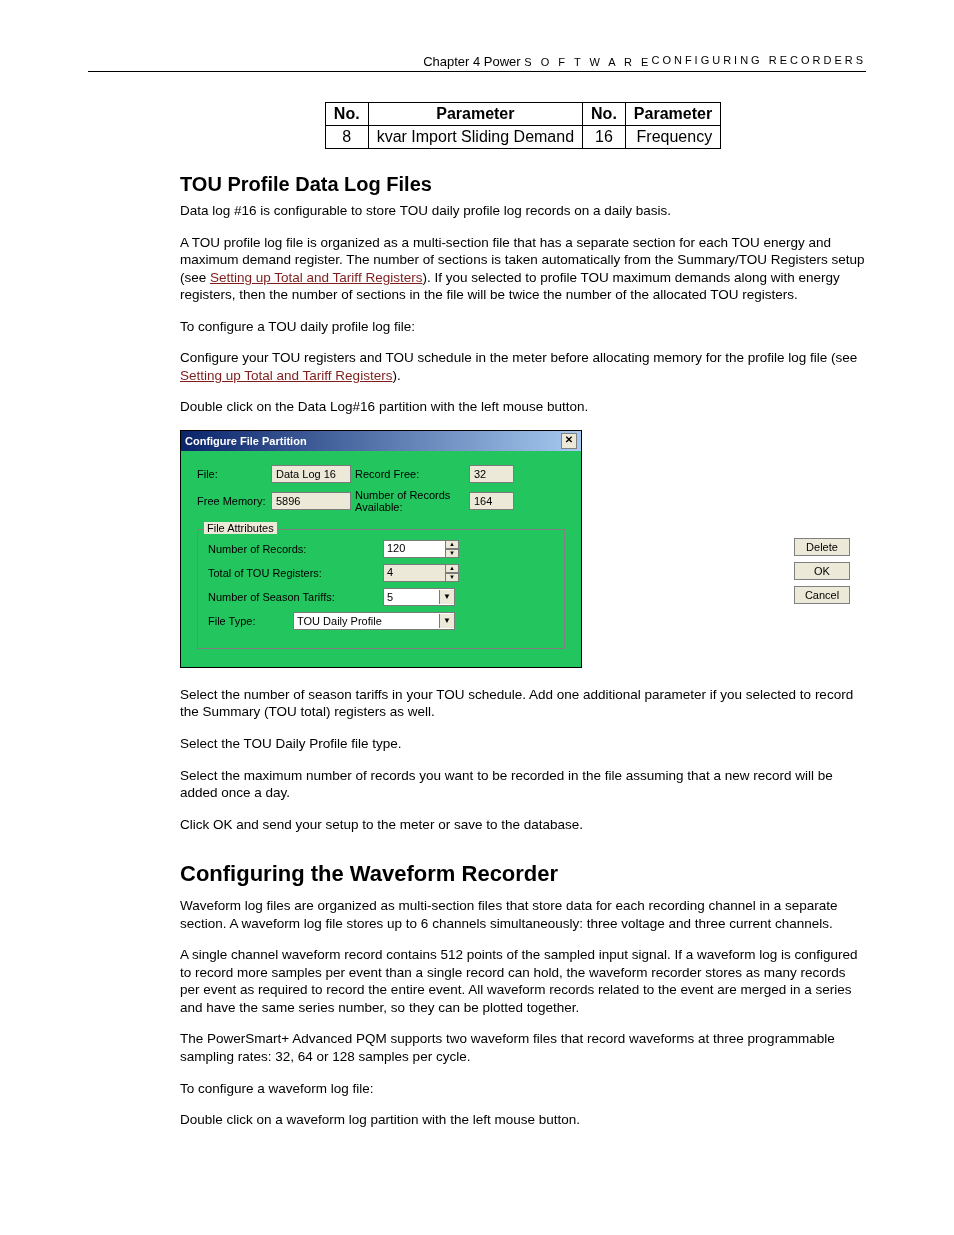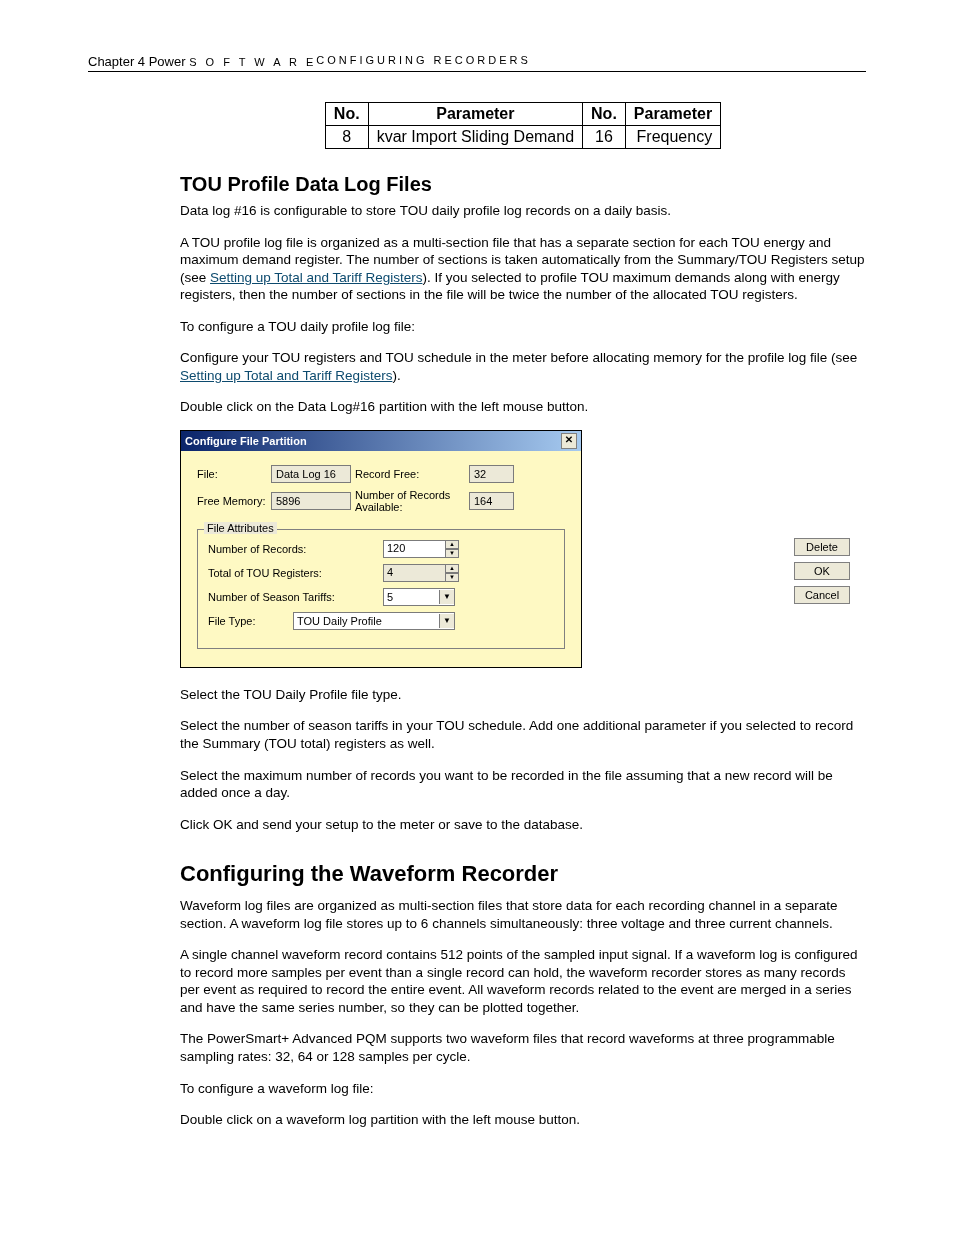--- a/index.html
+++ b/index.html
@@ -10,21 +10,21 @@
     color: #000;
     background: #fff;
     width: 954px;
   }
   .page {
     padding: 54px 88px 40px 88px;
     box-sizing: border-box;
   }
   .header-row {
     display: flex;
-    justify-content: flex-start;
+    justify-content: flex-end;
     border-bottom: 1px solid #000;
     padding-bottom: 2px;
     margin-bottom: 30px;
     font-size: 13px;
   }
   .header-left { }
   .header-right {
     letter-spacing: 3px;
     font-size: 11px;
   }
@@ -59,27 +59,27 @@
   }
   h2 {
     font-size: 22px;
     margin: 28px 0 10px 0;
   }
   p {
     margin: 0 0 14px 0;
     line-height: 1.3;
   }
   a.link {
-    color: #0c4a6e;
+    color: #7f1d1d;
     text-decoration: underline;
   }
   .dialog {
     width: 400px;
     border: 1px solid #000;
-    background: #fef9c3;
+    background: #22c55e;
     font-family: Tahoma, sans-serif;
     font-size: 11px;
     margin-bottom: 18px;
   }
   .titlebar {
     background: linear-gradient(to right, #0a246a, #a6caf0);
     color: #fff;
     font-weight: bold;
     padding: 2px 4px;
     font-size: 11px;
@@ -312,22 +312,22 @@
           </div>
         </div>
       </div>
       <div class="btn-col">
         <div class="win-btn">Delete</div>
         <div class="win-btn">OK</div>
         <div class="win-btn">Cancel</div>
       </div>
     </div>
 
+    <p>Select the number of season tariffs in your TOU schedule. Add one additional parameter if you selected to record the Summary (TOU total) registers as well.</p>
     <p>Select the TOU Daily Profile file type.</p>
-    <p>Select the number of season tariffs in your TOU schedule. Add one additional parameter if you selected to record the Summary (TOU total) registers as well.</p>
     <p>Select the maximum number of records you want to be recorded in the file assuming that a new record will be added once a day.</p>
     <p>Click OK and send your setup to the meter or save to the database.</p>
 
     <h2>Configuring the Waveform Recorder</h2>
     <p>Waveform log files are organized as multi-section files that store data for each recording channel in a separate section. A waveform log file stores up to 6 channels simultaneously: three voltage and three current channels.</p>
     <p>A single channel waveform record contains 512 points of the sampled input signal. If a waveform log is configured to record more samples per event than a single record can hold, the waveform recorder stores as many records per event as required to record the entire event. All waveform records related to the event are merged in a series and have the same series number, so they can be plotted together.</p>
     <p>The PowerSmart+ Advanced PQM supports two waveform files that record waveforms at three programmable sampling rates: 32, 64 or 128 samples per cycle.</p>
     <p>To configure a waveform log file:</p>
     <p>Double click on a waveform log partition with the left mouse button.</p>
 

